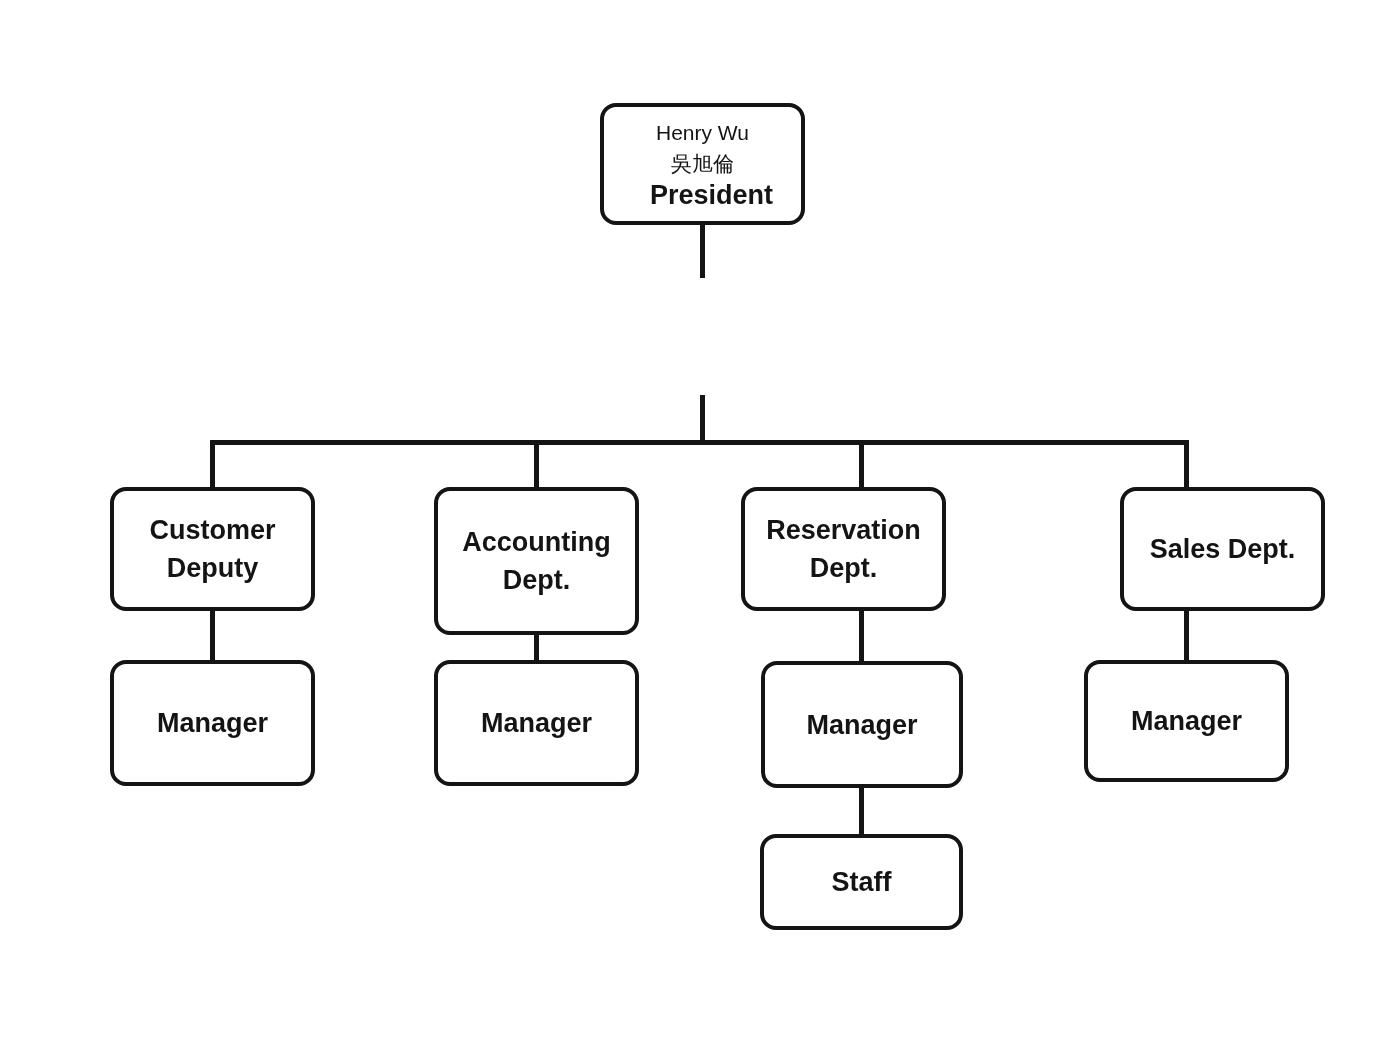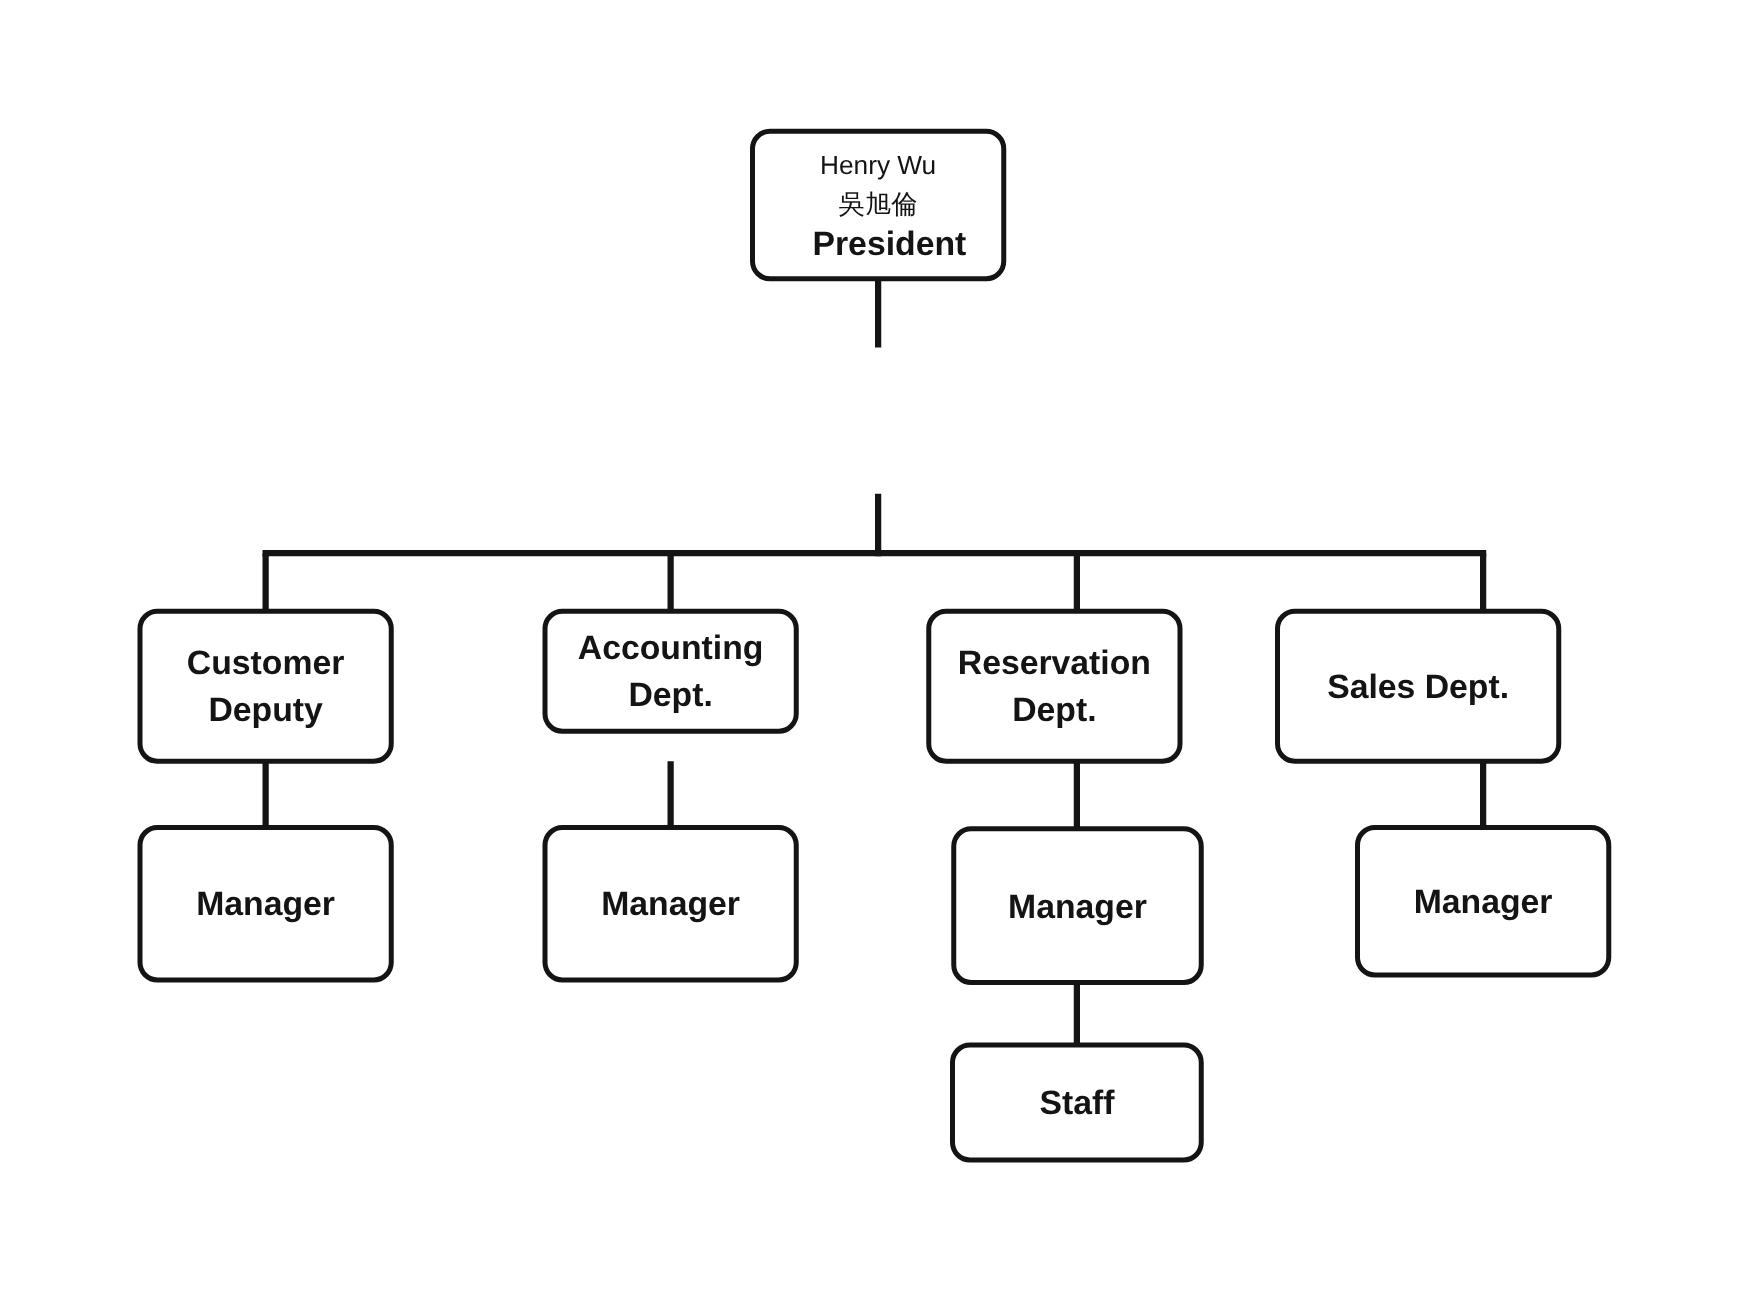--- a/index.html
+++ b/index.html
@@ -78,31 +78,31 @@
     <div class="sub">吳旭倫</div>
     <div class="title">President</div>
   </div>
 
 
   <div class="node" style="left:110px; top:487px; width:205px; height:124px;">
     <div class="label">Customer</div>
     <div class="label">Deputy</div>
   </div>
 
-  <div class="node" style="left:434px; top:487px; width:205px; height:100px;">
+  <div class="node" style="left:434px; top:487px; width:205px; height:148px;">
     <div class="label">Accounting</div>
     <div class="label">Dept.</div>
   </div>
 
   <div class="node" style="left:741px; top:487px; width:205px; height:124px;">
     <div class="label">Reservation</div>
     <div class="label">Dept.</div>
   </div>
 
-  <div class="node" style="left:1020px; top:487px; width:229px; height:124px;">
+  <div class="node" style="left:1120px; top:487px; width:205px; height:124px;">
     <div class="label">Sales Dept.</div>
   </div>
 
   <div class="node" style="left:110px; top:660px; width:205px; height:126px;">
     <div class="label">Manager</div>
   </div>
 
   <div class="node" style="left:434px; top:660px; width:205px; height:126px;">
     <div class="label">Manager</div>
   </div>

